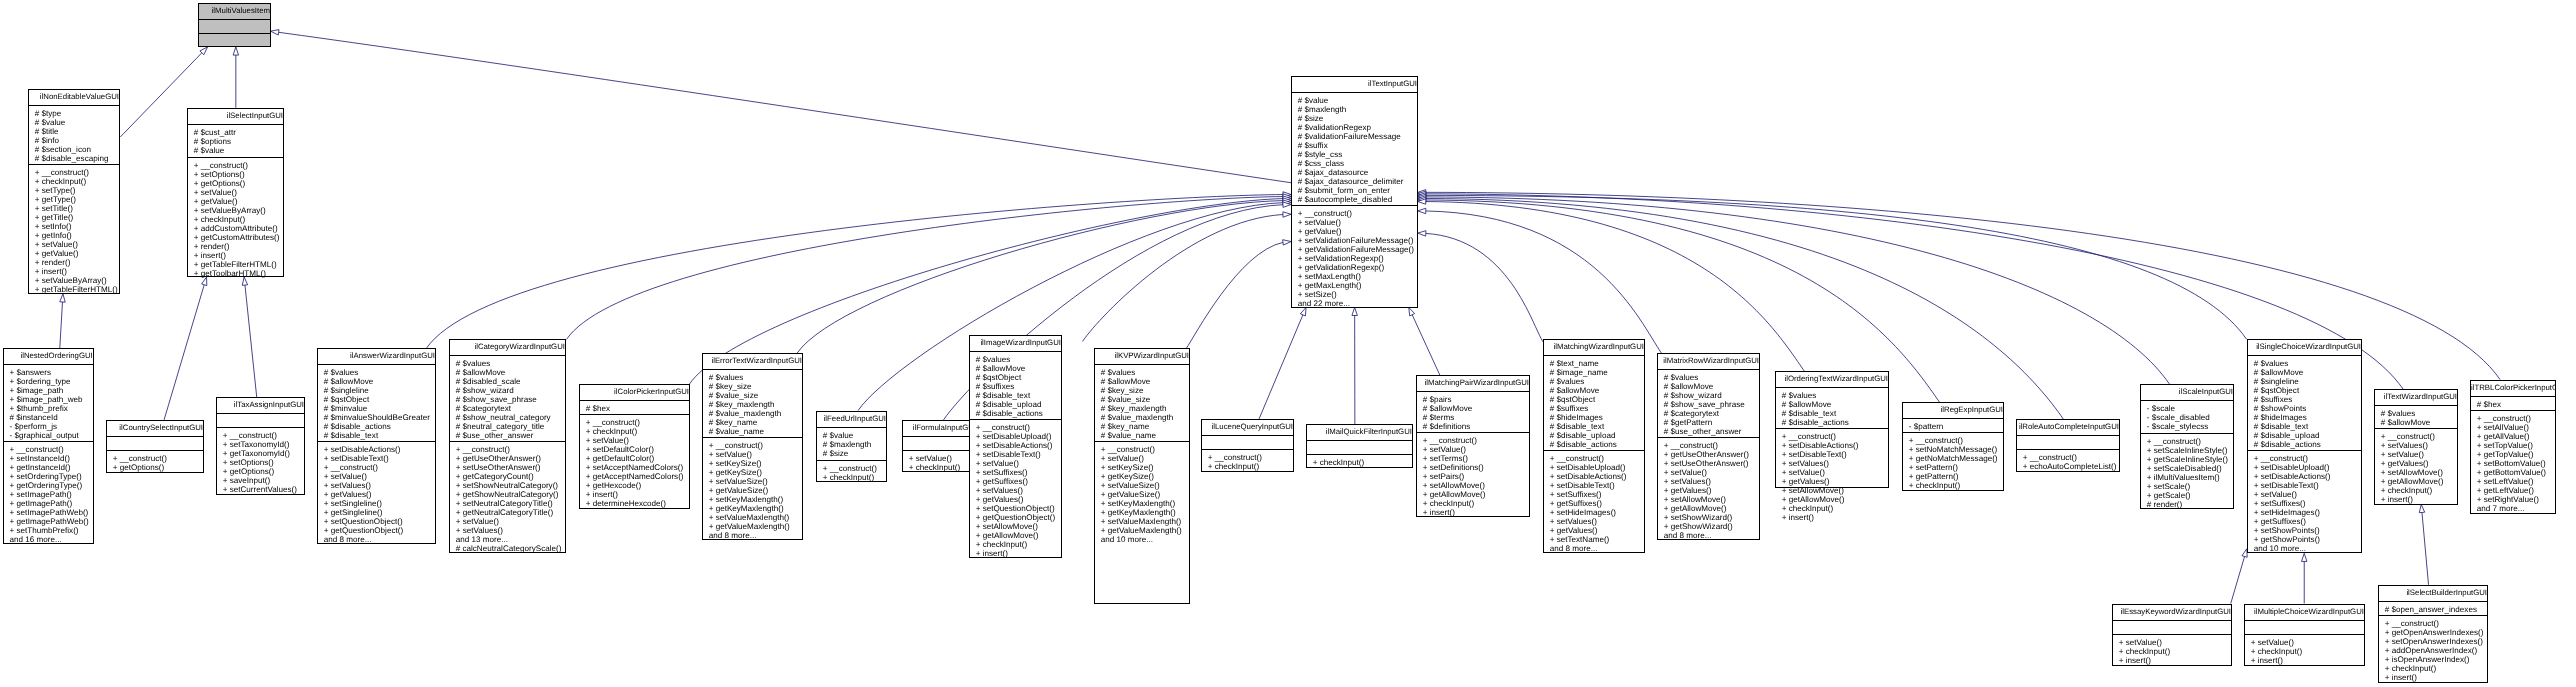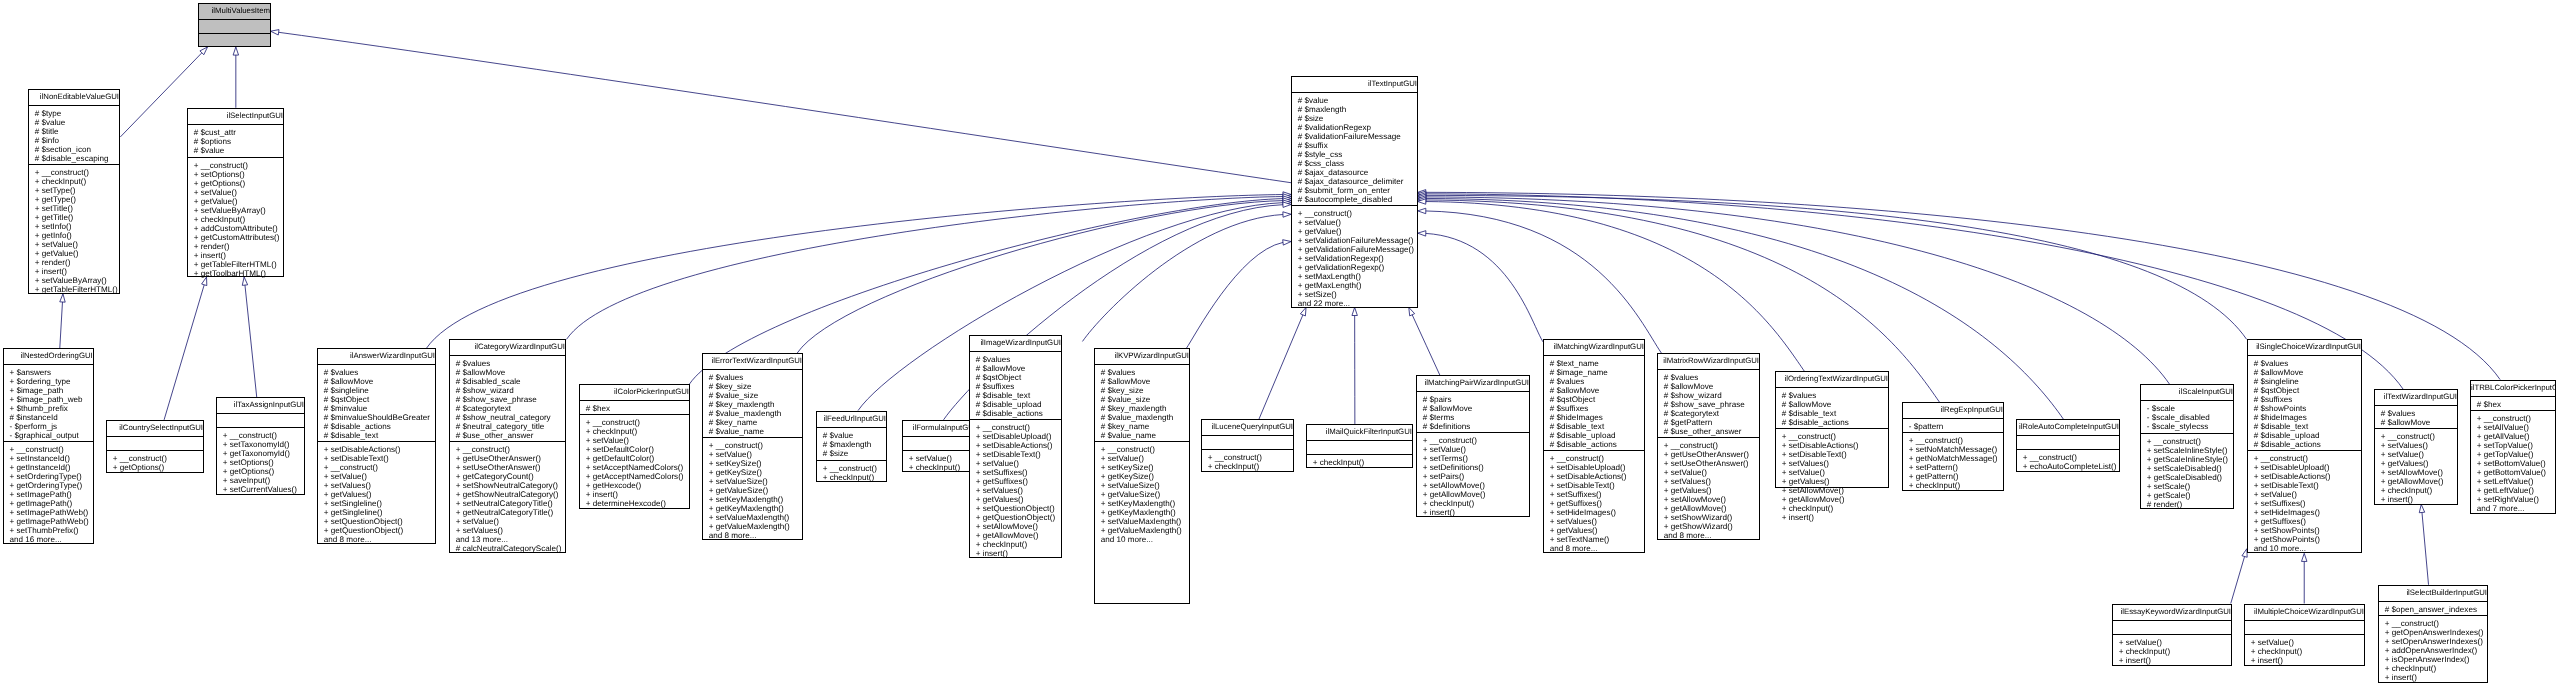--- a/index.html
+++ b/index.html
@@ -523,21 +523,21 @@
       <div class="sec" style="height:33px">
         <div class="row">- $scale</div>
         <div class="row">- $scale_disabled</div>
         <div class="row">- $scale_stylecss</div>
       </div>
       <div class="sec" style="height:77px">
         <div class="row">+ __construct()</div>
         <div class="row">+ setScaleInlineStyle()</div>
         <div class="row">+ getScaleInlineStyle()</div>
         <div class="row">+ setScaleDisabled()</div>
-        <div class="row">+ getScaleDisabled()</div>
+        <div class="row">+ ilMultiValuesItem()</div>
         <div class="row">+ setScale()</div>
         <div class="row">+ getScale()</div>
         <div class="row"># render()</div>
       </div>
     </div>
 <div class="cls" style="left:2247px;top:339px;width:115px;height:214px">
       <div class="ttl">ilSingleChoiceWizardInputGUI</div>
       <div class="sec" style="height:95px">
         <div class="row"># $values</div>
         <div class="row"># $allowMove</div>

